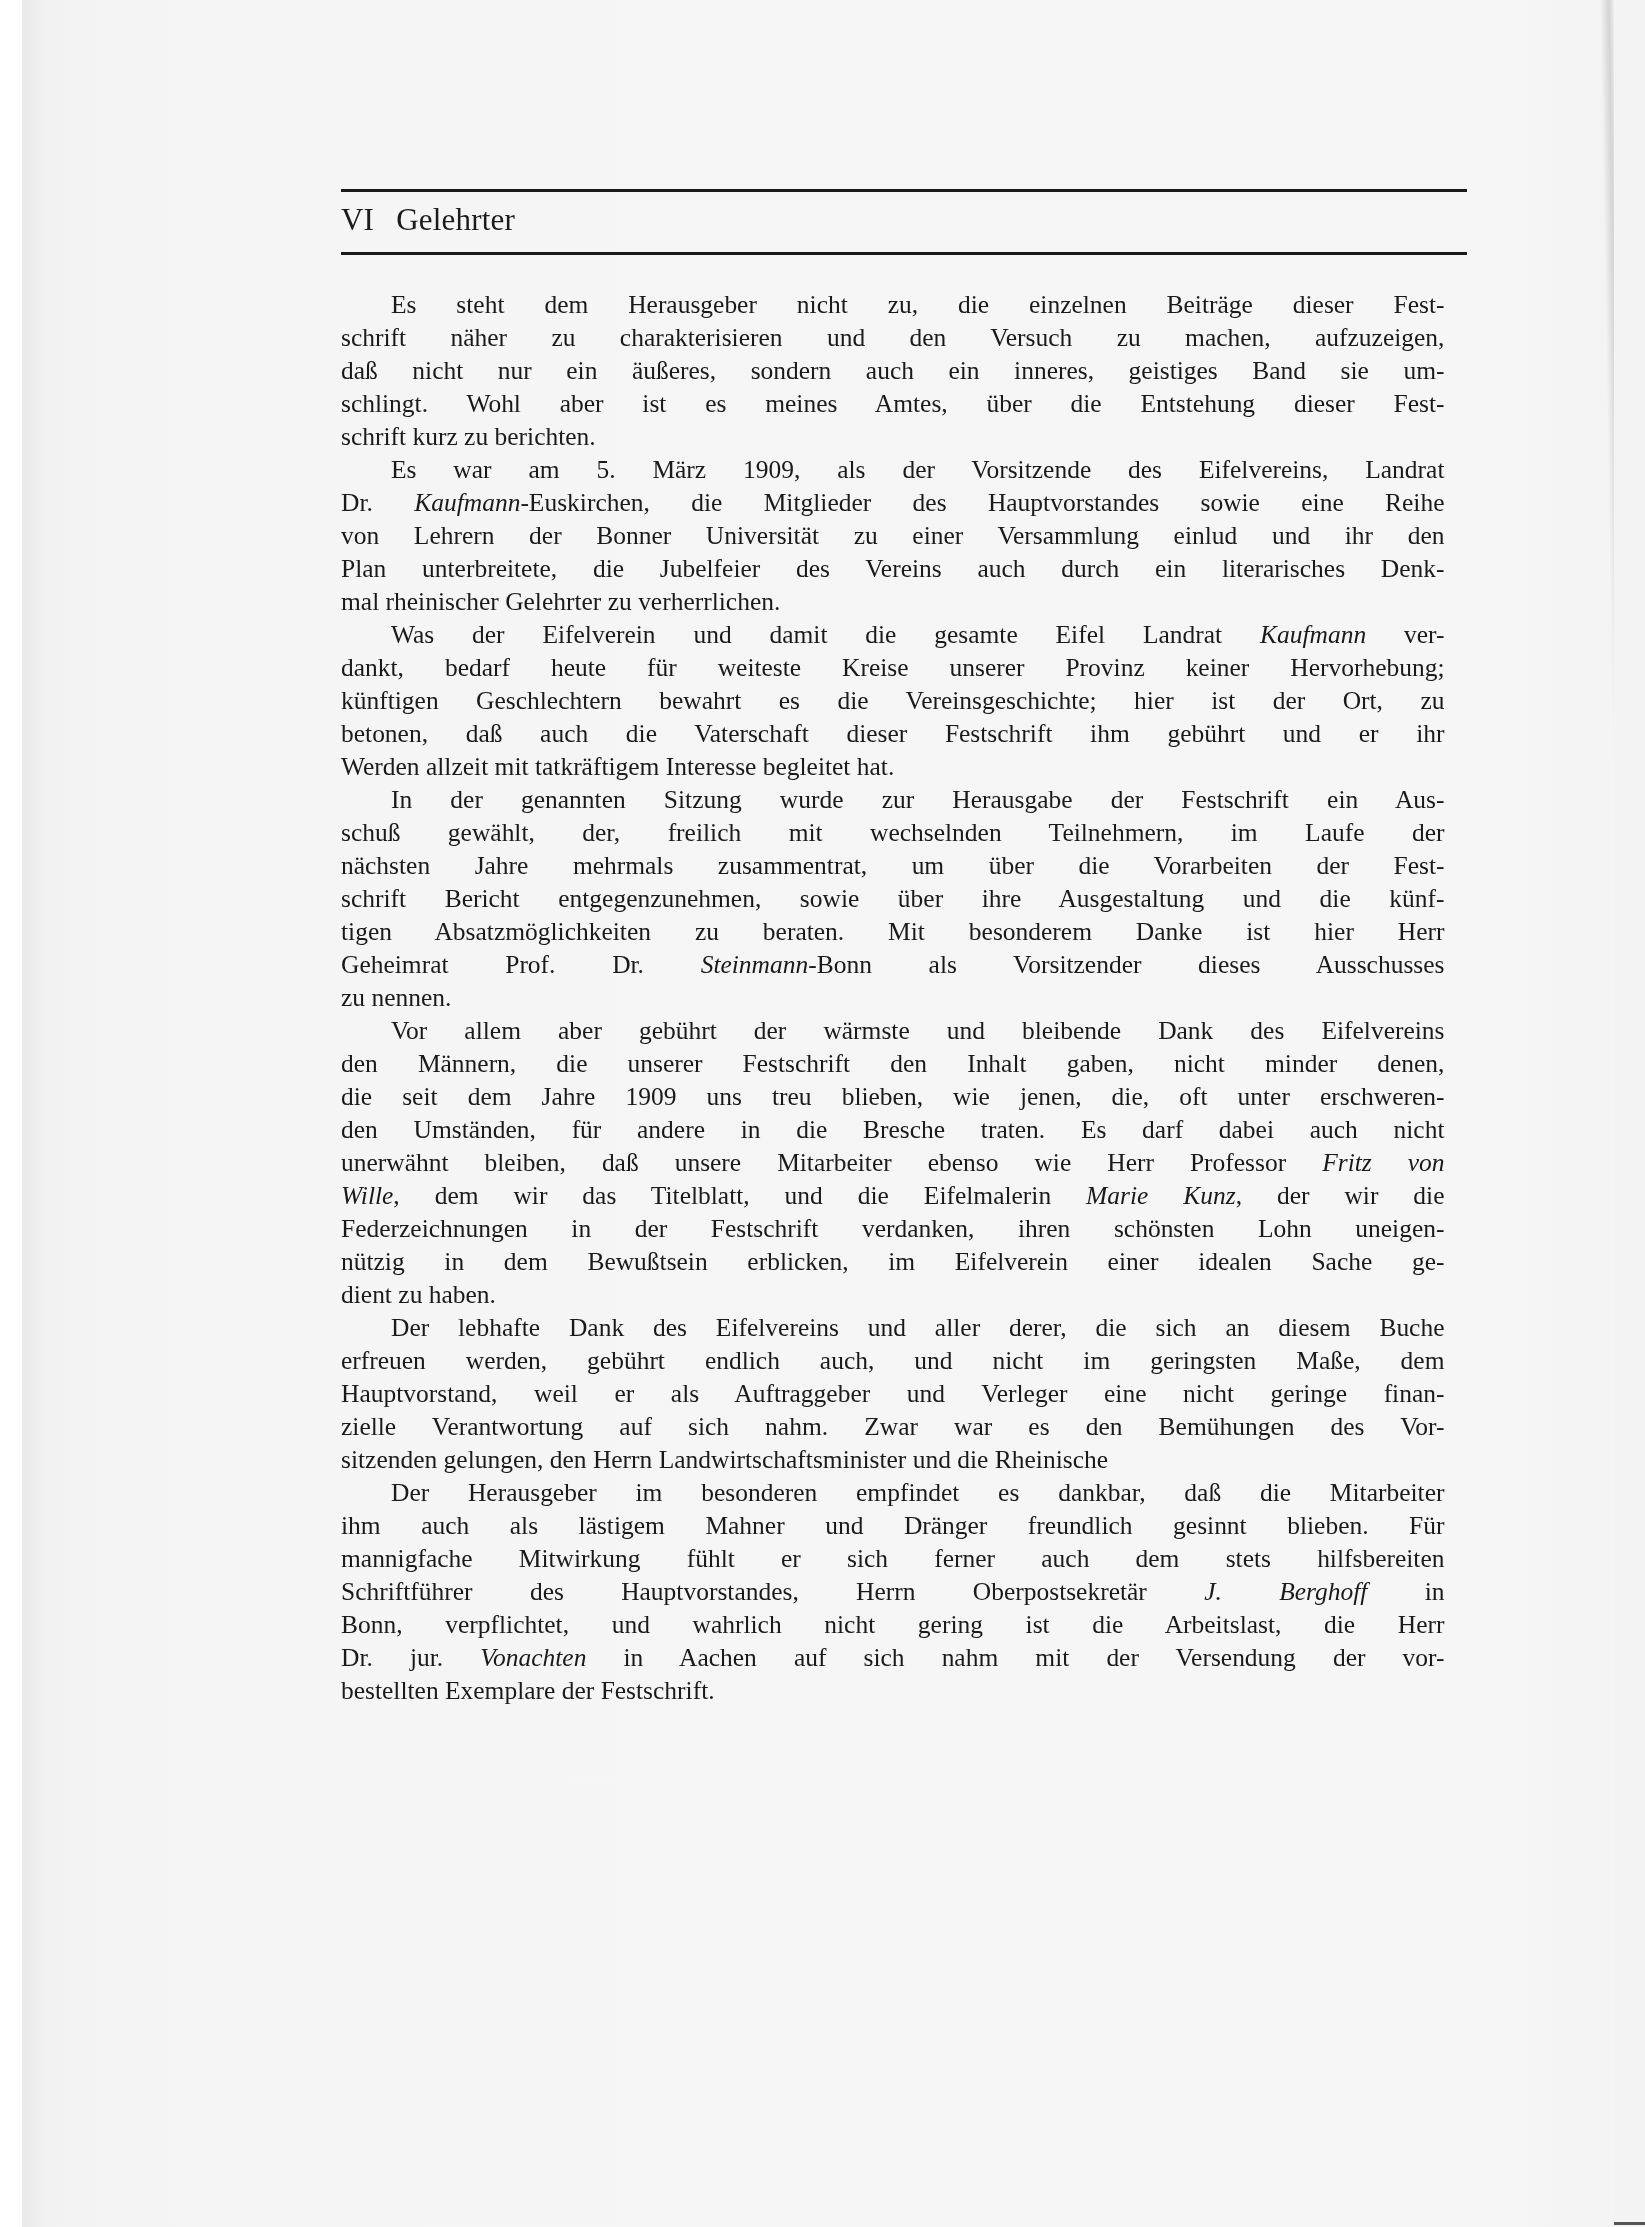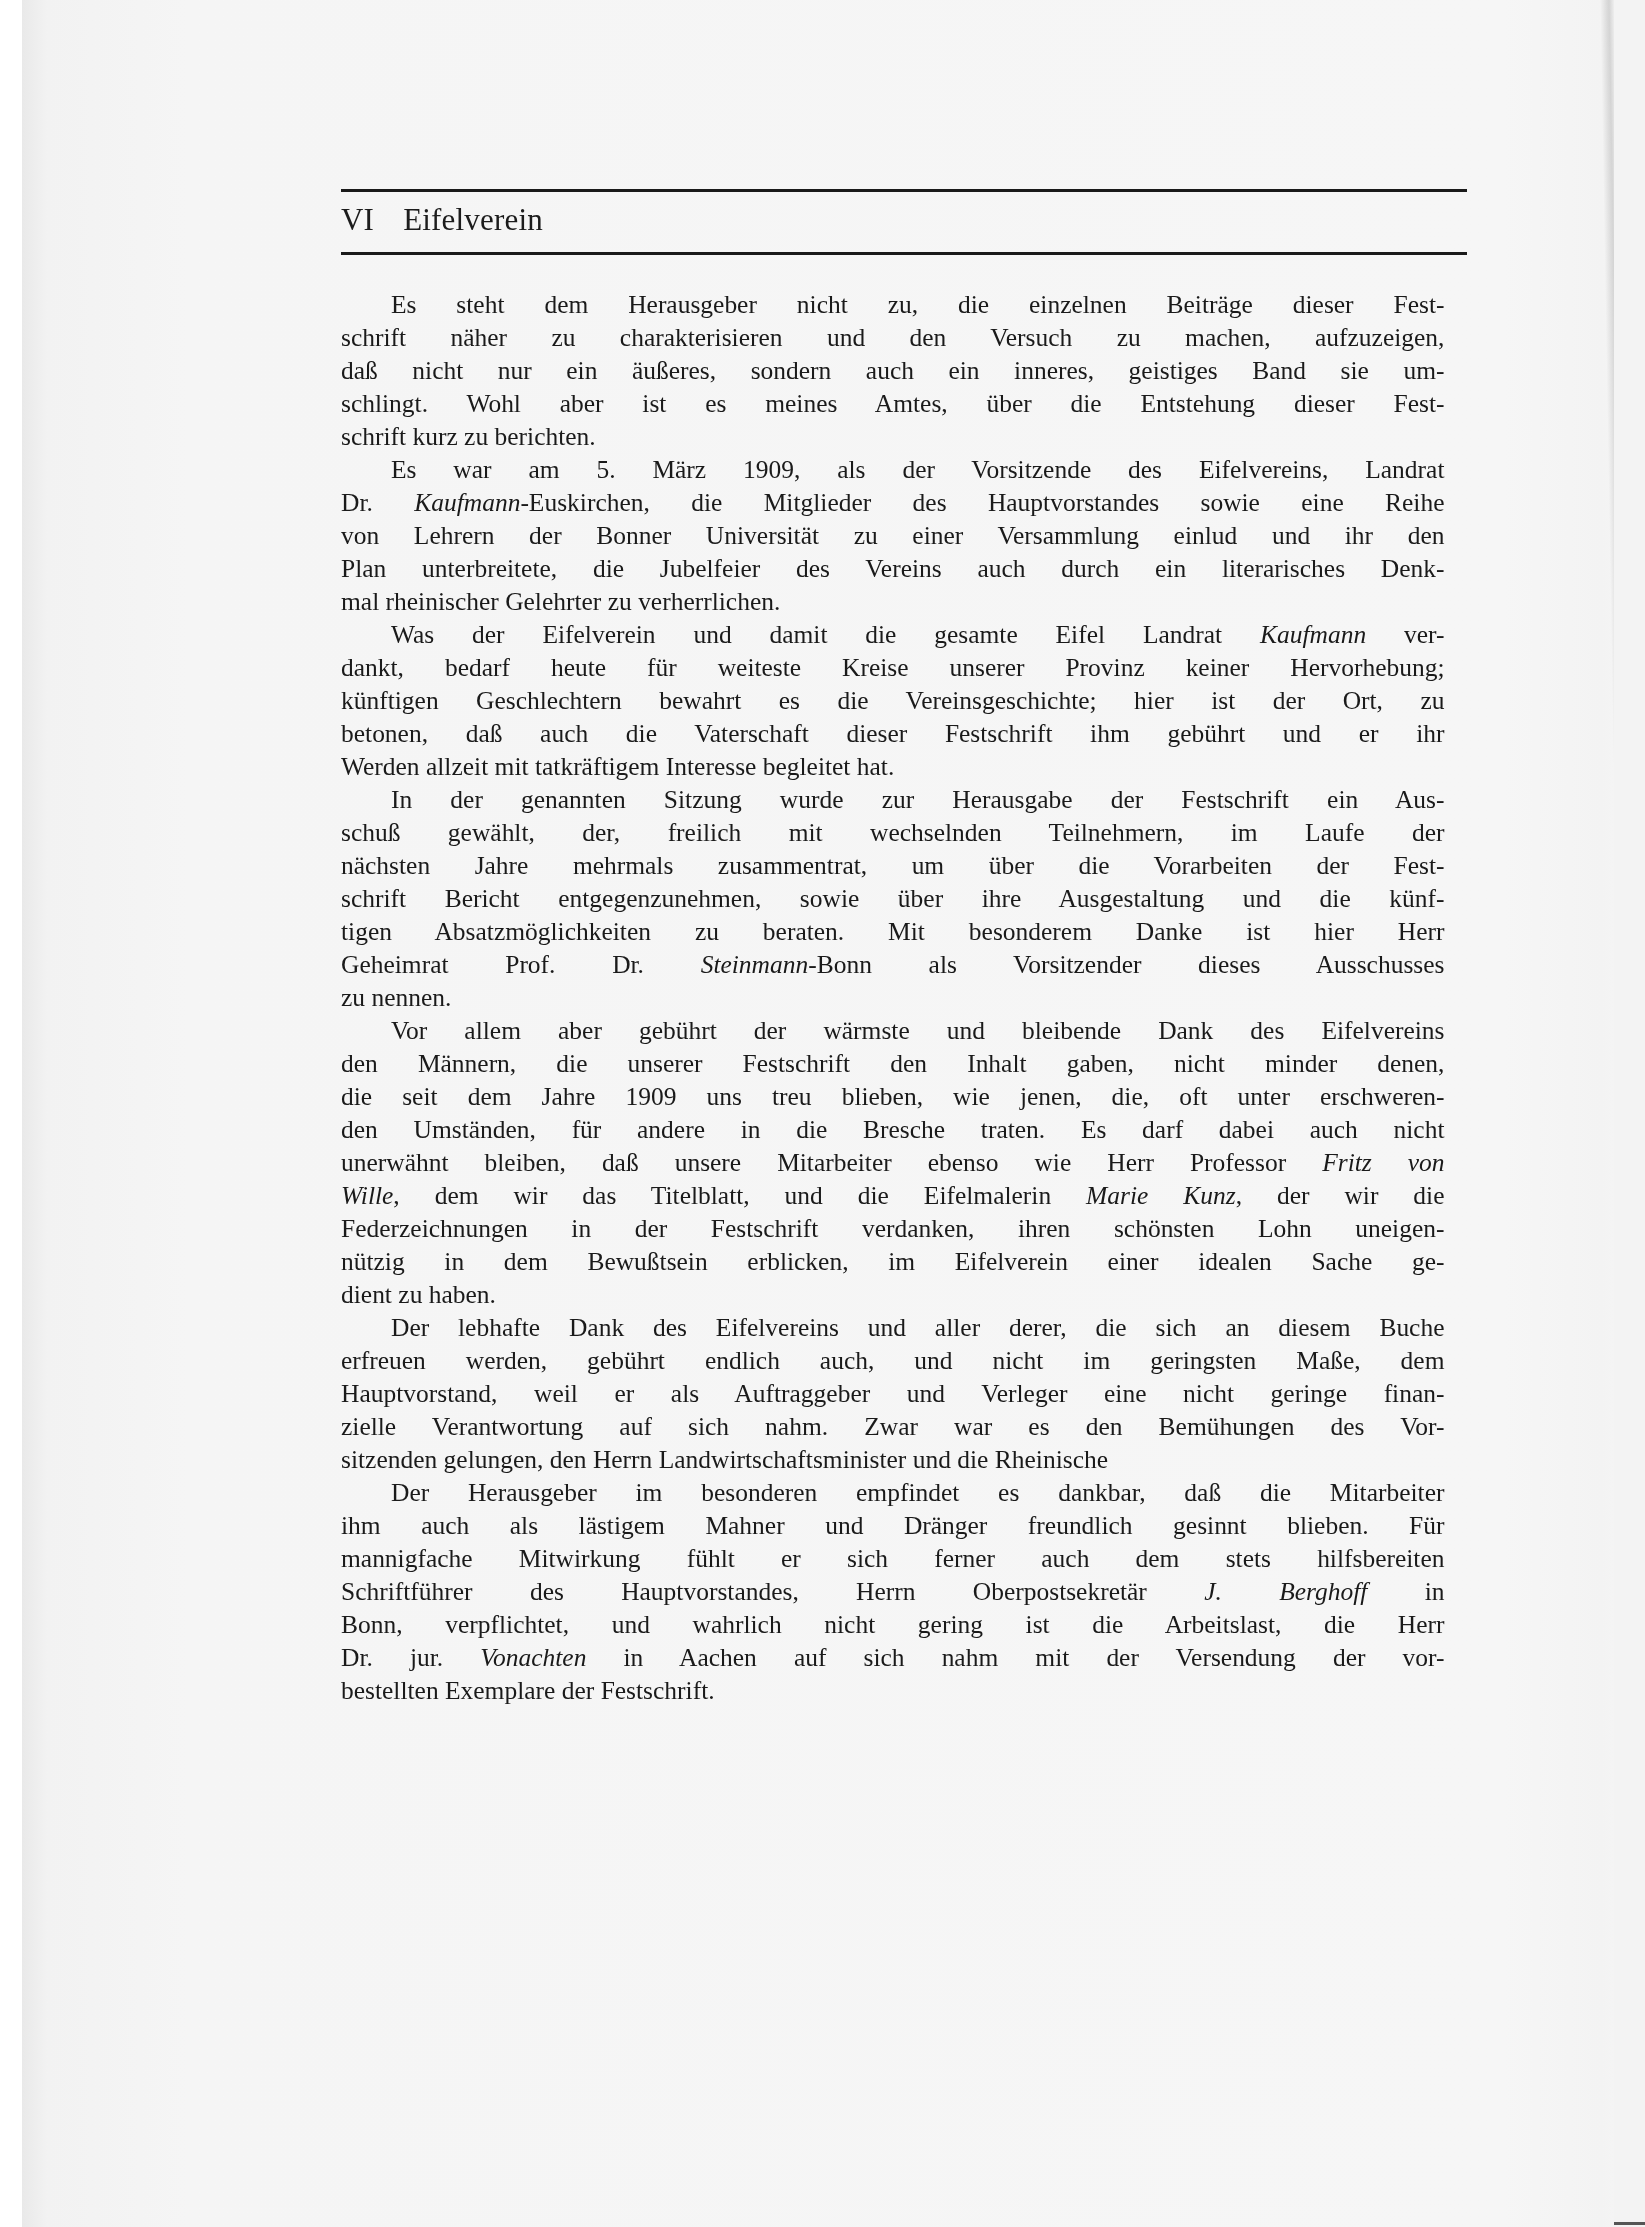--- a/index.html
+++ b/index.html
@@ -58,21 +58,21 @@
   .running-head {
     position: absolute;
     left: 319px;
     top: 202px;
     font-family: "Liberation Serif", serif;
     font-size: 31px;
     color: #1c1c1c;
     white-space: nowrap;
     letter-spacing: 0.2px;
   }
-  .running-head .page-num { margin-right: 29px; }
+  .running-head .page-num { margin-right: 22px; }
   .body-text {
     position: absolute;
     left: 319px;
     top: 288px;
     width: 1126px;
     font-family: "Liberation Serif", serif;
     font-size: 26px;
     line-height: 33px;
     color: #1a1a1a;
   }
@@ -88,21 +88,21 @@
   .line.last { text-align-last: left; }
   .para { display: block; }
   .body-text .line { transform: scaleX(0.98); transform-origin: left; }
 </style>
 </head>
 <body>
 
 <div class="page">
   <div class="rule rule-top"></div>
   <div class="running-head">
-    <span class="page-num">VI</span><span>Eifelverein</span>
+    <span class="page-num">VI</span><span>Gelehrter</span>
   </div>
   <div class="rule rule-bottom"></div>
 
   <div class="body-text" id="body-text">
       <div class="para">
         <span class="line indent">Es steht dem Herausgeber nicht zu, die einzelnen Beiträge dieser Fest-</span>
         <span class="line">schrift näher zu charakterisieren und den Versuch zu machen, aufzuzeigen,</span>
         <span class="line">daß nicht nur ein äußeres, sondern auch ein inneres, geistiges Band sie um-</span>
         <span class="line">schlingt. Wohl aber ist es meines Amtes, über die Entstehung dieser Fest-</span>
         <span class="line last">schrift kurz zu berichten.</span>

